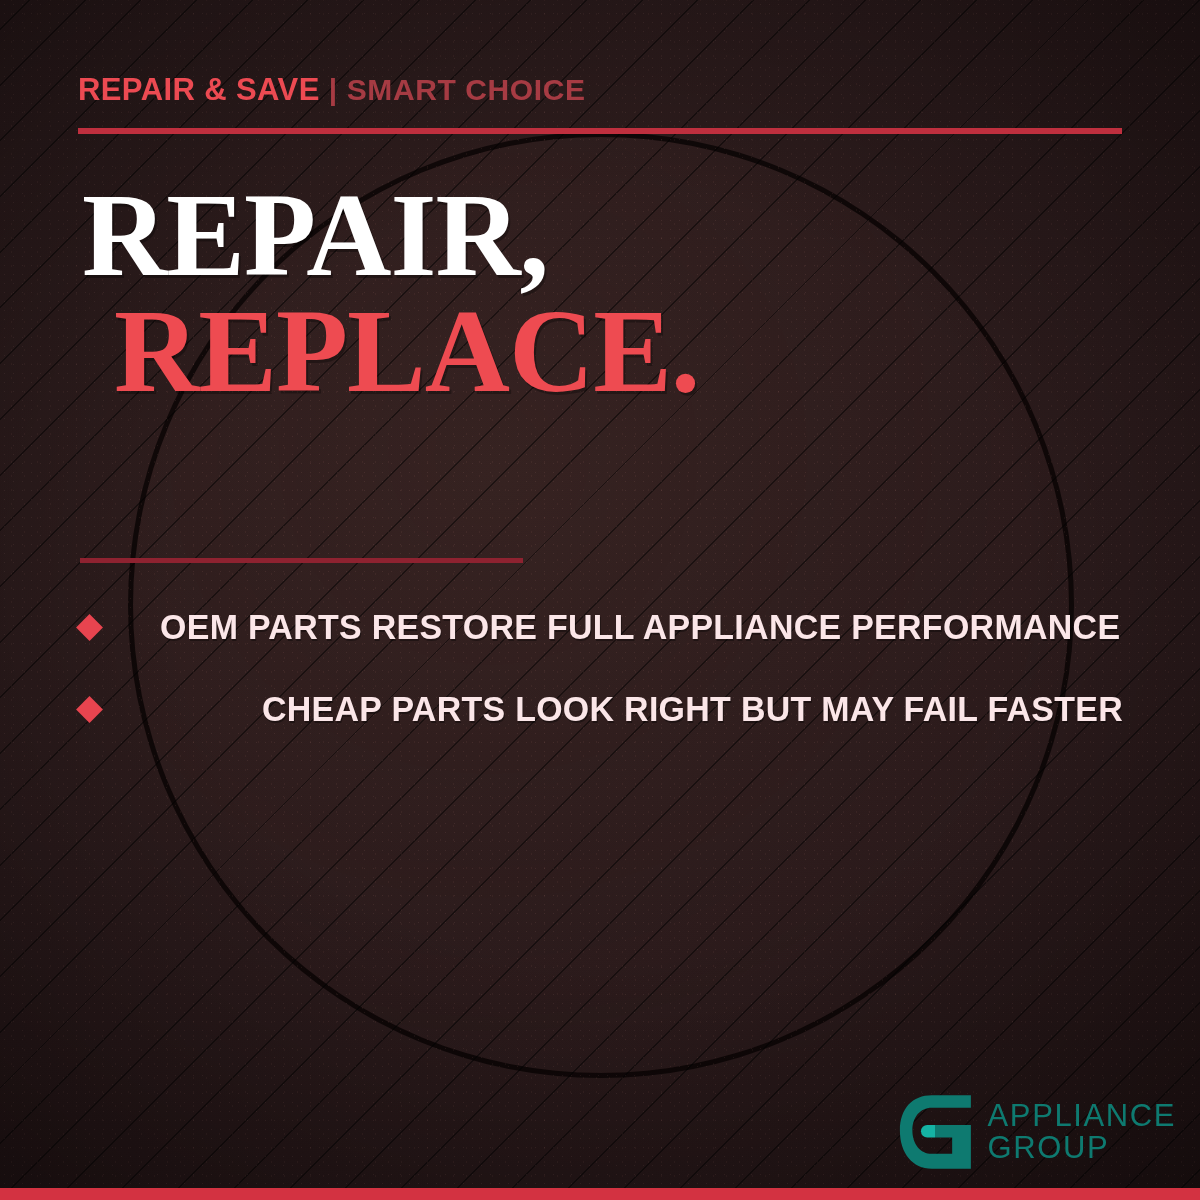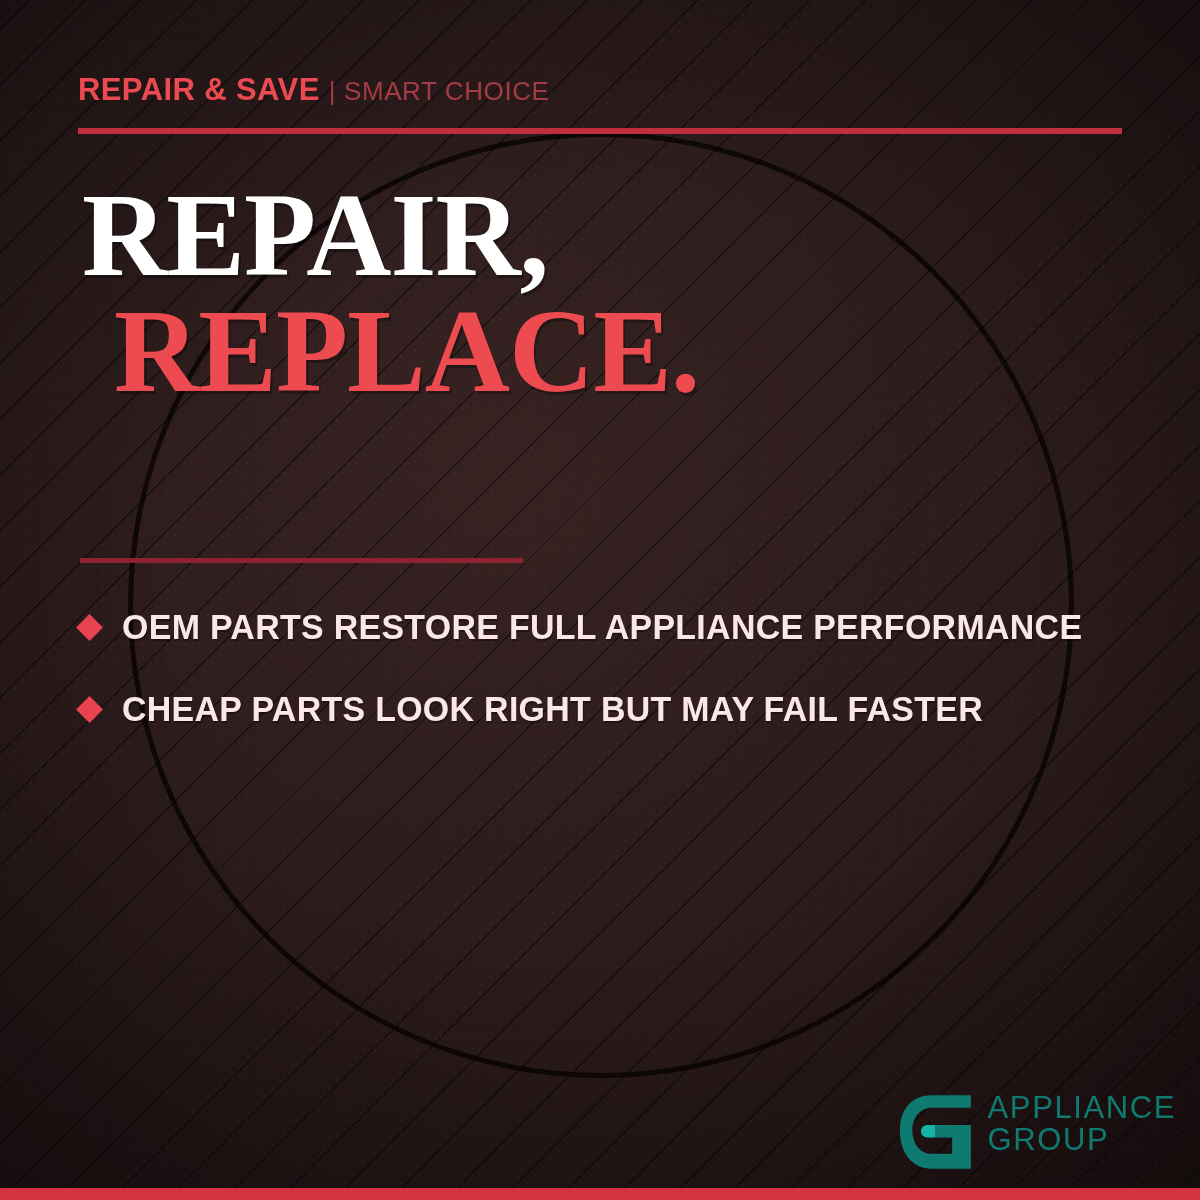--- a/index.html
+++ b/index.html
@@ -82,22 +82,22 @@
     line-height: 1;
   }
   .eyebrow-strong {
     font-size: 31px;
     font-weight: 700;
     letter-spacing: 0.4px;
     color: #ec4a52;
     text-align: center;
   }
   .eyebrow-light {
-    font-size: 26px;
-    font-weight: 400;
+    font-size: 30px;
+    font-weight: 700;
     letter-spacing: 0.6px;
     color: #a63b43;
     margin-left: 9px;
   }
 
   .rule-top {
     position: absolute;
     left: 78px;
     top: 128px;
     width: 1044px;
@@ -137,20 +137,21 @@
   .bullets {
     position: absolute;
     left: 80px;
     top: 586px;
     width: 1070px;
   }
   .bullet-row {
     display: flex;
     align-items: center;
     height: 82px;
+    justify-content: space-between;
   }
   .bullet-mark {
     flex: 0 0 auto;
     width: 19px;
     height: 19px;
     background: #e8444f;
     transform: rotate(45deg);
     margin-right: 23px;
   }
   .bullet-text {
@@ -164,20 +165,21 @@
     transform-origin: left center;
     text-shadow: 1px 2px 0 rgba(0,0,0,0.35);
   }
 
   
   .logo {
     position: absolute;
     right: 24px;
     bottom: 28px;
     display: flex;
+    align-items: center;
     gap: 14px;
   }
   .logo-mark {
     flex: 0 0 auto;
     width: 78px;
     height: 80px;
   }
   .logo-words {
     line-height: 1.02;
     text-align: left;

